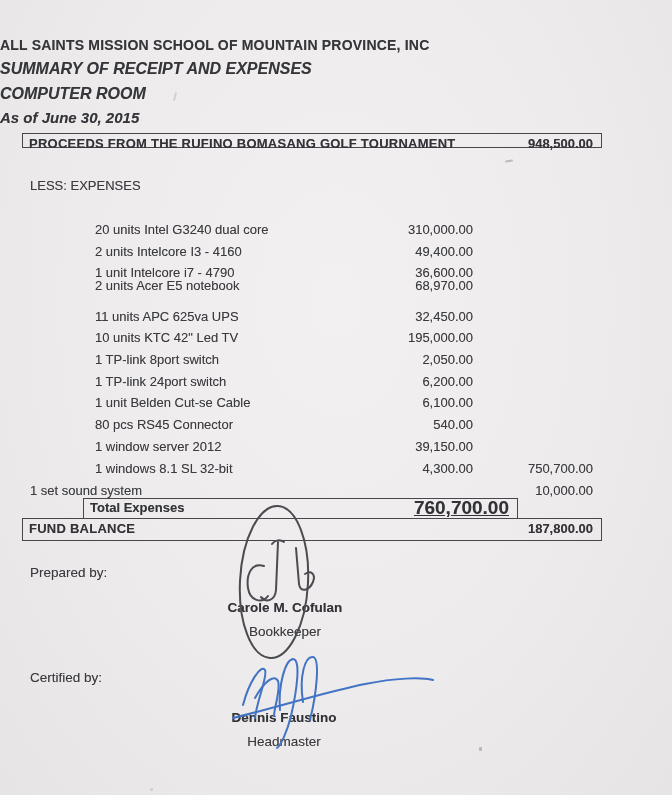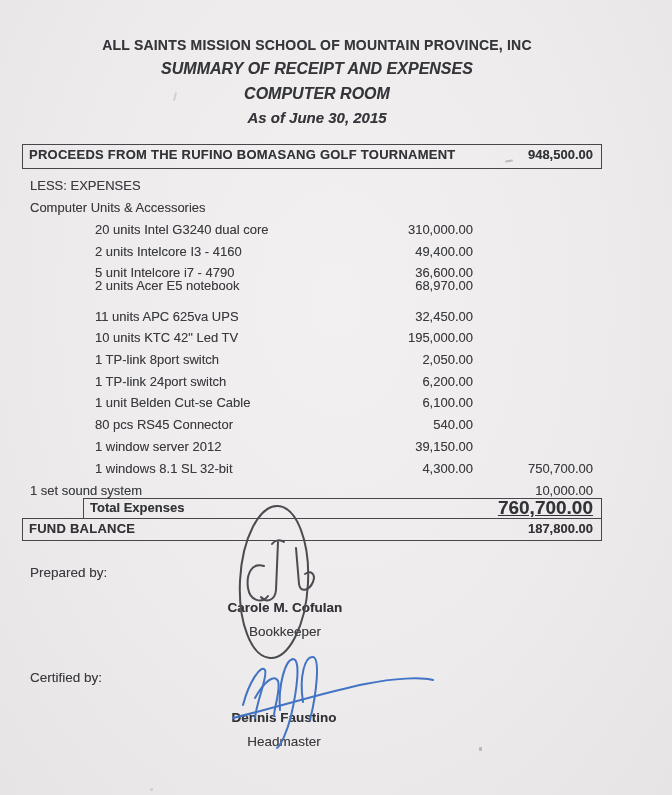--- a/index.html
+++ b/index.html
@@ -4,21 +4,21 @@
 <style>
   html,body{margin:0;padding:0;background:#d8d6d7;}
   .page{
     position:relative;width:672px;height:795px;overflow:hidden;
     background:radial-gradient(ellipse at 50% 38%, #f2f0f1 0%, #edebec 55%, #e6e4e5 100%);
     font-family:"Liberation Sans", sans-serif;
     color:#3b3b3f;
     text-shadow:0 0 .5px rgba(58,58,62,.4);
   }
   
-  .hdr{position:absolute;left:0;width:634px;text-align:center;white-space:nowrap;}
+  .hdr{position:absolute;left:0;width:634px;text-align:left;white-space:nowrap;}
   .h1{top:37px;font-size:14px;font-weight:bold;color:#35353a;letter-spacing:.2px;}
   .h2{top:60px;font-size:16px;font-weight:bold;font-style:italic;color:#35353a;}
   .h3{top:85px;font-size:16px;font-weight:bold;font-style:italic;color:#35353a;}
   .h4{top:109px;font-size:15px;font-weight:bold;font-style:italic;color:#35353a;}
   
   .box{position:absolute;border:1.6px solid #46464b;box-sizing:border-box;background:transparent;}
   .box .lab{position:absolute;left:6px;top:0;font-weight:bold;color:#323237;white-space:nowrap;}
   .box .amt{position:absolute;right:8px;top:0;font-weight:bold;color:#323237;}
   .rowtext{font-size:13px;line-height:20px;}
   
@@ -37,45 +37,42 @@
 </head>
 <body>
 
 <div class="page">
 
   <div class="hdr h1">ALL SAINTS MISSION SCHOOL OF MOUNTAIN PROVINCE, INC</div>
   <div class="hdr h2">SUMMARY OF RECEIPT AND EXPENSES</div>
   <div class="hdr h3">COMPUTER ROOM</div>
   <div class="hdr h4">As of June 30, 2015</div>
 
-  <div class="box rowtext" style="left:22px;top:144px;width:580px;height:25px;">
+  <div class="box rowtext" style="left:22px;top:133px;width:580px;height:15px;">
     <span class="lab" style="font-size:13px;line-height:20px;letter-spacing:.25px;">PROCEEDS FROM THE RUFINO BOMASANG GOLF TOURNAMENT</span>
     <span class="amt" style="font-size:13px;line-height:20px;">948,500.00</span>
   </div>
   <span class="speck" style="left:505px;top:160px;width:8px;height:2px;transform:rotate(-8deg);"></span>
 
   <div class="srow" style="top:175px;">
     <span class="llabel">LESS: EXPENSES</span>
   </div>
 
-  <div class="srow" style="top:197px;">
-    <span class="llabel">Computer Units &amp; Accessories</span>
-  </div>
   <span class="speck" style="left:174px;top:92px;width:2px;height:9px;transform:rotate(14deg);opacity:.55;"></span>
 
   <div class="srow" style="top:219px;">
     <span class="ilabel">20 units Intel G3240 dual core</span>
     <span class="amt2">310,000.00</span>
   </div>
   <div class="srow" style="top:241px;">
     <span class="ilabel">2 units Intelcore I3 - 4160</span>
     <span class="amt2">49,400.00</span>
   </div>
   <div class="srow" style="top:262px;">
-    <span class="ilabel">5 unit Intelcore i7 - 4790</span>
+    <span class="ilabel">1 unit Intelcore i7 - 4790</span>
     <span class="amt2">36,600.00</span>
   </div>
   <div class="srow" style="top:275px;">
     <span class="ilabel">2 units Acer E5 notebook</span>
     <span class="amt2">68,970.00</span>
   </div>
   <div class="srow" style="top:306px;">
     <span class="ilabel">11 units APC 625va UPS</span>
     <span class="amt2">32,450.00</span>
   </div>
@@ -107,21 +104,21 @@
     <span class="ilabel">1 windows 8.1 SL 32-bit</span>
     <span class="amt2">4,300.00</span>
     <span class="amt3">750,700.00</span>
   </div>
 
   <div class="srow" style="top:480px;">
     <span class="llabel">1 set sound system</span>
     <span class="amt3">10,000.00</span>
   </div>
 
-  <div class="box rowtext" style="left:83px;top:498px;width:519px;height:21px;">
+  <div class="box rowtext" style="left:83px;top:498px;width:435px;height:21px;">
     <span class="lab" style="font-size:13px;line-height:18px;">Total Expenses</span>
     <span class="amt" style="font-size:19px;line-height:18px;text-decoration:underline;">760,700.00</span>
   </div>
 
   <div class="box rowtext" style="left:22px;top:518px;width:580px;height:23px;">
     <span class="lab" style="font-size:13px;line-height:20px;letter-spacing:.25px;">FUND BALANCE</span>
     <span class="amt" style="font-size:13px;line-height:20px;">187,800.00</span>
   </div>
 
   <div class="siglabel" style="top:565px;">Prepared by:</div>

